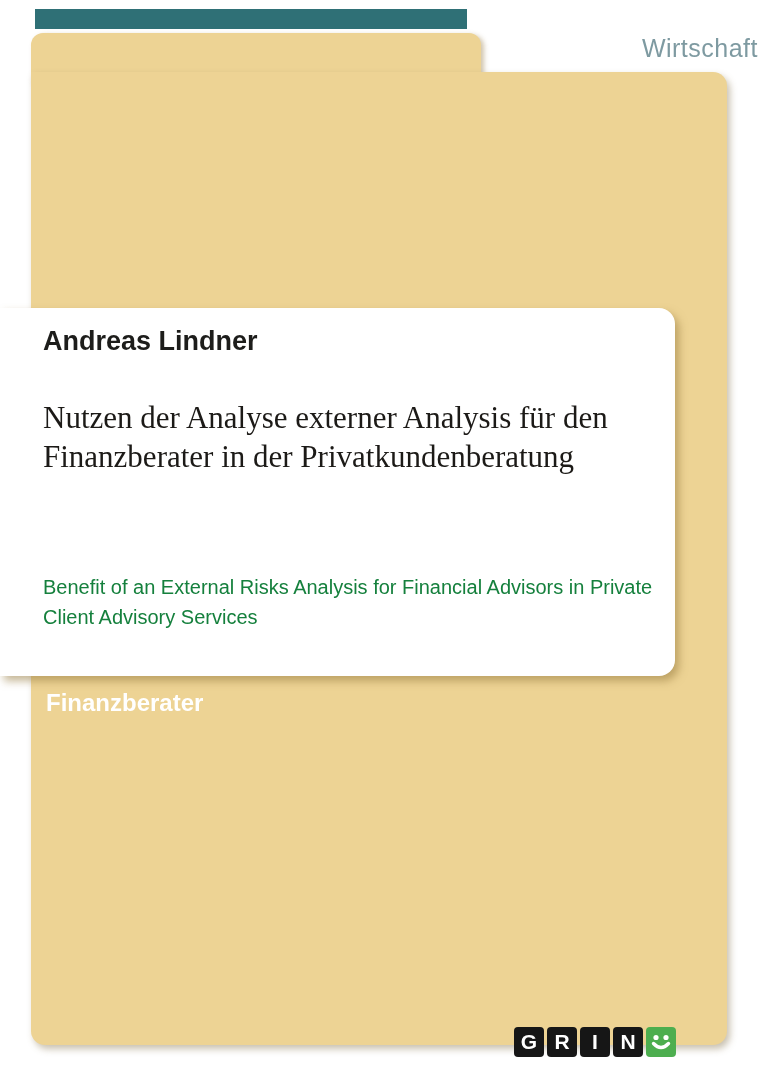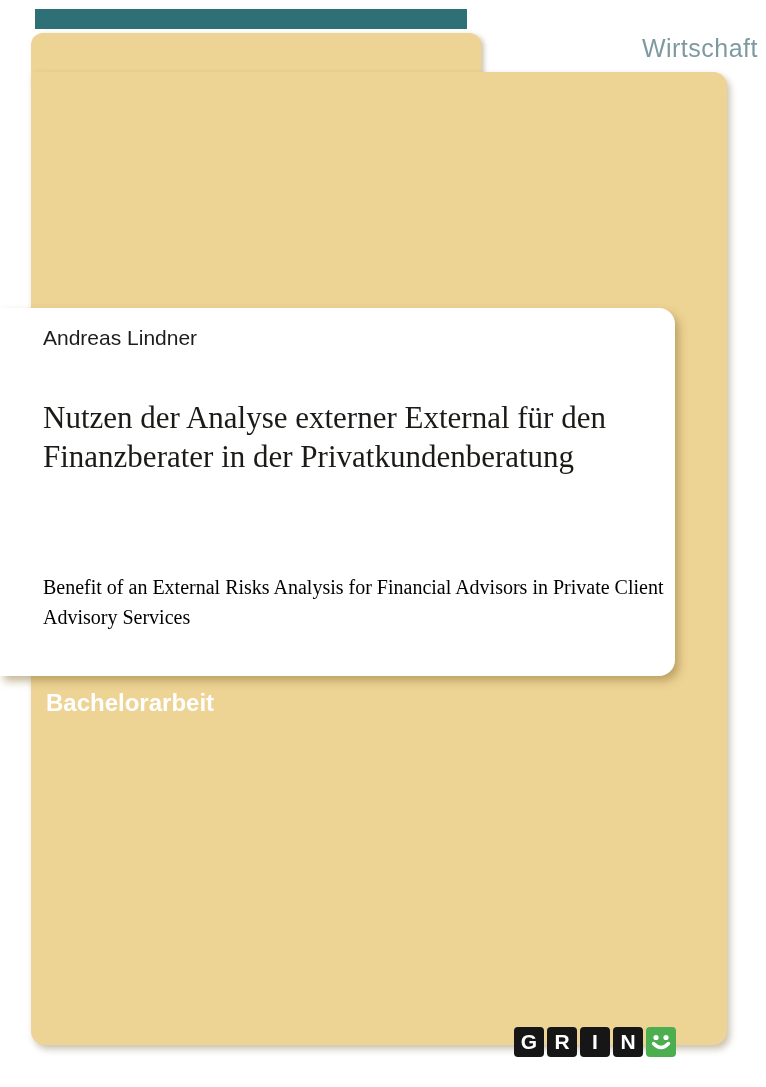--- a/index.html
+++ b/index.html
@@ -51,41 +51,41 @@
     position: absolute;
     left: 0; top: 308px;
     width: 675px; height: 368px;
     background: #ffffff;
     border-radius: 0 16px 16px 0;
     box-shadow: 4px 5px 8px rgba(150, 122, 62, 0.55);
   }
   .author {
     position: absolute;
     left: 43px; top: 18px;
-    font-size: 21px;
-    font-weight: normal;
+    font-size: 27px;
+    font-weight: bold;
     color: #1d1d1b;
   }
   .main-title {
     position: absolute;
     left: 43px; top: 90px;
     width: 585px;
     font-family: "Liberation Serif", serif;
     font-size: 31px;
     line-height: 39px;
     color: #1c1a17;
   }
   .subtitle {
     position: absolute;
     left: 43px; top: 264px;
     width: 625px;
-    font-family: Liberation Serif, serif;
+    font-family: Liberation Sans, sans-serif;
     font-size: 20px;
     line-height: 30px;
-    color: #000000;
+    color: #15803d;
   }
 
   .doc-type {
     position: absolute;
     left: 46px; top: 689px;
     font-size: 24px;
     font-weight: bold;
     color: #ffffff;
   }
 
@@ -120,25 +120,25 @@
 
 <div class="category-bar"></div>
 
 <div class="bg-tab"></div>
 <div class="bg-main"></div>
 
 <div class="category-label">Wirtschaft</div>
 
 <div class="title-box">
   <div class="author">Andreas Lindner</div>
-  <div class="main-title">Nutzen der Analyse externer External für den Finanzberater in der Privatkundenberatung</div>
+  <div class="main-title">Nutzen der Analyse externer Analysis für den Finanzberater in der Privatkundenberatung</div>
   <div class="subtitle">Benefit of an External Risks Analysis for Financial Advisors in Private Client Advisory Services</div>
 </div>
 
-<div class="doc-type">Bachelorarbeit</div>
+<div class="doc-type">Finanzberater</div>
 
 <div class="logo">
   <div class="logo-square">G</div>
   <div class="logo-square">R</div>
   <div class="logo-square">I</div>
   <div class="logo-square">N</div>
   <div class="logo-smiley">
     <svg width="30" height="30" viewBox="0 0 30 30">
       <circle cx="10" cy="10.5" r="2.6" fill="#ffffff"></circle>
       <circle cx="20" cy="10.5" r="2.6" fill="#ffffff"></circle>

